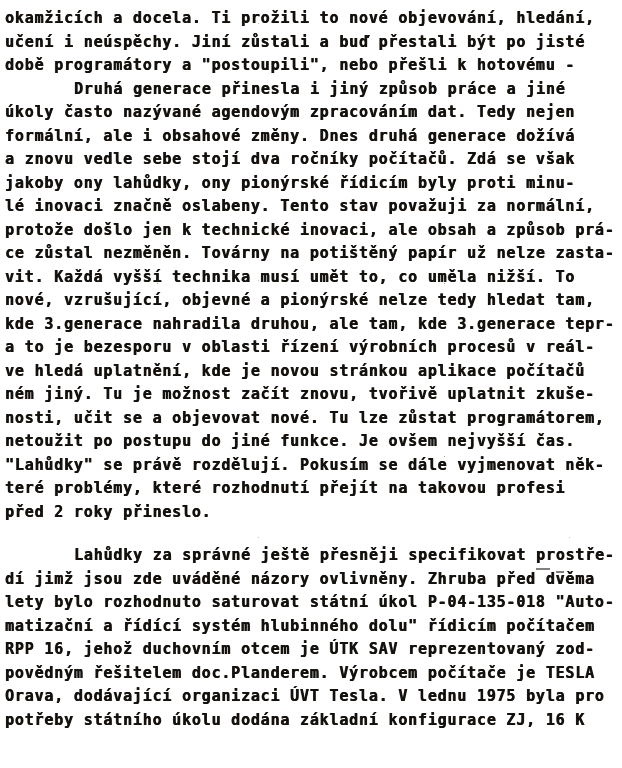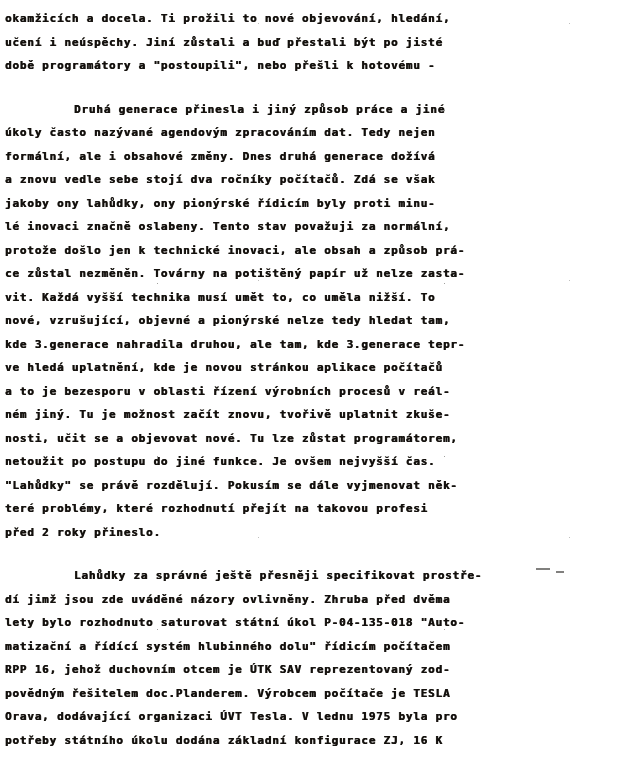--- a/index.html
+++ b/index.html
@@ -20,28 +20,28 @@
       radial-gradient(circle 1.1px at 83% 9%,  rgba(20,20,20,.55) 45%, transparent 50%),
       radial-gradient(circle 0.9px at 12% 31%, rgba(20,20,20,.45) 45%, transparent 50%),
       radial-gradient(circle 1.2px at 55% 64%, rgba(20,20,20,.40) 45%, transparent 50%),
       radial-gradient(circle 0.8px at 31% 83%, rgba(20,20,20,.50) 45%, transparent 50%),
       radial-gradient(circle 1px   at 93% 47%, rgba(20,20,20,.35) 45%, transparent 50%),
       radial-gradient(circle 0.7px at 67% 22%, rgba(20,20,20,.45) 45%, transparent 50%),
       #fbfbf9;
     background-size: 311px 257px, 233px 199px, 287px 173px, 251px 311px, 199px 283px, 173px 227px, auto;
     font-family: "DejaVu Sans Mono", "Liberation Mono", monospace;
     font-weight: bold;
-    font-size: 11px;
+    font-size: 15px;
     letter-spacing: 0.8px;
     line-height: 23.5px;
     color: #181512;
     filter: blur(0.25px) contrast(1.05);
   }
   .para { margin: 0; }
-  .para + .para.gap-large { margin-top: 20px; }
+  .para + .para.gap-large { }
   .para + .para.gap-small { margin-top: 20px; }
   .line {
     white-space: pre;
     text-shadow: 0.45px 0 0 rgba(24,21,18,0.9), -0.3px 0.25px 0 rgba(24,21,18,0.45);
   }
   .line.first { padding-left: 69px; }
   .artifact {
     position: absolute;
     background: rgba(30,28,25,0.55);
   }
@@ -63,22 +63,22 @@
         <div class="line">úkoly často nazývané agendovým zpracováním dat. Tedy nejen</div>
         <div class="line">formální, ale i obsahové změny. Dnes druhá generace dožívá</div>
         <div class="line">a znovu vedle sebe stojí dva ročníky počítačů. Zdá se však</div>
         <div class="line">jakoby ony lahůdky, ony pionýrské řídicím byly proti minu-</div>
         <div class="line">lé inovaci značně oslabeny. Tento stav považuji za normální,</div>
         <div class="line">protože došlo jen k technické inovaci, ale obsah a způsob prá-</div>
         <div class="line">ce zůstal nezměněn. Továrny na potištěný papír už nelze zasta-</div>
         <div class="line">vit. Každá vyšší technika musí umět to, co uměla nižší. To</div>
         <div class="line">nové, vzrušující, objevné a pionýrské nelze tedy hledat tam,</div>
         <div class="line">kde 3.generace nahradila druhou, ale tam, kde 3.generace tepr-</div>
+        <div class="line">a to je bezesporu v oblasti řízení výrobních procesů v reál-</div>
         <div class="line">ve hledá uplatnění, kde je novou stránkou aplikace počítačů</div>
-        <div class="line">a to je bezesporu v oblasti řízení výrobních procesů v reál-</div>
         <div class="line">ném jiný. Tu je možnost začít znovu, tvořivě uplatnit zkuše-</div>
         <div class="line">nosti, učit se a objevovat nové. Tu lze zůstat programátorem,</div>
         <div class="line">netoužit po postupu do jiné funkce. Je ovšem nejvyšší čas.</div>
         <div class="line">"Lahůdky" se právě rozdělují. Pokusím se dále vyjmenovat něk-</div>
         <div class="line">teré problémy, které rozhodnutí přejít na takovou profesi</div>
         <div class="line">před 2 roky přineslo.</div>
       </div>
       <div class="para gap-small">
         <div class="line first">Lahůdky za správné ještě přesněji specifikovat prostře-</div>
         <div class="line">dí jimž jsou zde uváděné názory ovlivněny. Zhruba před dvěma</div>

